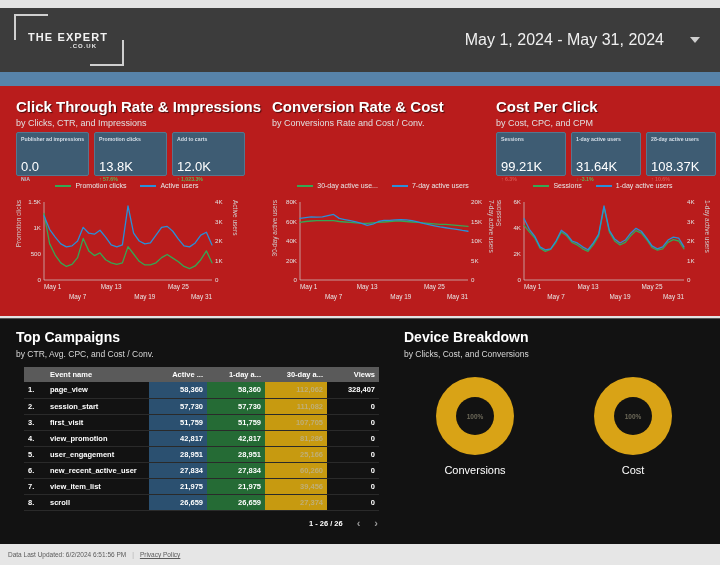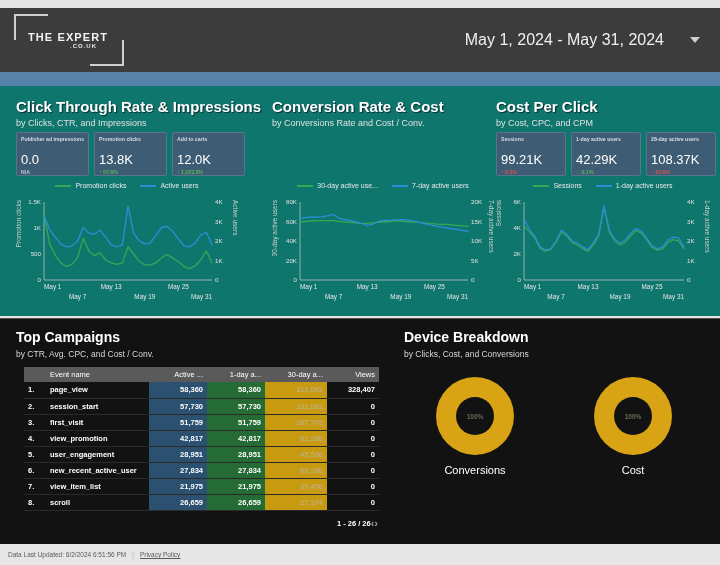--- a/index.html
+++ b/index.html
@@ -47,21 +47,21 @@
 
   
   .blue-bar {
     position: absolute; left: 0; top: 72px; width: 720px; height: 14px;
     background: #5783aa;
   }
 
   
   .topsec {
     position: absolute; left: 0; top: 86px; width: 720px; height: 230px;
-    background: #0f766e;
+    background: #b91c1c;
   }
   .panel { position: absolute; top: 0; height: 230px; }
   .p1 { left: 8px;   width: 238px; }
   .p2 { left: 264px; width: 238px; }
   .p3 { left: 488px; width: 230px; }
 
   .panel-title {
     position: absolute; left: 8px; top: 12px;
     color: #ffffff; font-size: 15px; font-weight: bold;
     text-shadow: 1px 1px 1px rgba(0,0,0,.6);
@@ -79,21 +79,21 @@
     border: 1px solid #56768f; border-radius: 2px;
     padding: 3px 4px; position: relative;
   }
   .p3 .card { width: 70px; }
   .card-label {
     color: #d5dfe8; font-size: 5.2px; font-weight: bold;
     white-space: nowrap; overflow: hidden;
   }
   .card-value {
     color: #ffffff; font-size: 13px; font-weight: normal;
-    line-height: 16px; margin-top: 10px; white-space: nowrap;
+    line-height: 16px; margin-top: 17px; white-space: nowrap;
   }
   .card-delta { font-size: 5.2px; font-weight: bold; margin-top: 1px; white-space: nowrap; }
   .up   { color: #5bb85b; }
   .bad  { color: #d9534f; }
   .na   { color: #b9c6d2; }
 
   
   .chartbox { position: absolute; left: 6px; top: 96px; width: 226px; height: 125px; }
   .p3 .chartbox { width: 218px; }
   .legend {
@@ -127,39 +127,39 @@
     font-size: 8.5px; white-space: nowrap;
   }
 
   
   table.camp {
     position: absolute; left: 16px; top: 48px;
     width: 355px; border-collapse: collapse;
     font-size: 7.5px; color: #ffffff;
   }
   table.camp th {
-    background: #5a5a5a; color: #ffffff; font-size: 7.5px; font-weight: normal;
+    background: #5a5a5a; color: #ffffff; font-size: 7.5px; font-weight: bold;
     height: 15px; padding: 0 4px; text-align: right; white-space: nowrap;
   }
   table.camp th.l { text-align: left; }
   table.camp td {
     height: 16px; padding: 0 4px; text-align: right;
     border-bottom: 1px solid #2a2a2a; white-space: nowrap;
     font-weight: bold; font-size: 7.5px;
   }
   table.camp td.idx { width: 20px; text-align: left; color: #fff; }
   table.camp td.nm  { text-align: left; color: #fff; }
   td.c-blue  { background: #2b5070; color: #ffffff; }
   td.c-green { background: #256b35; color: #ffffff; }
   td.c-gold  { background: #c79a10; color: #d8cfa8; }
   td.c-gold.dim { color: #bfae76; margin-top: 13px; }
   td.c-views { color: #ffffff; }
   .pager {
     position: absolute; right: 12px; top: 198px;
-    display: flex; align-items: center; gap: 0;
+    display: flex; align-items: center; gap: 14px;
     color: #ffffff; font-size: 7.5px; font-weight: bold;
   }
   .pager .arrow { color: #9a9a9a; font-size: 11px; cursor: pointer; }
 
   
   .donuts {
     position: absolute; left: 0; top: 58px; width: 316px;
     display: flex; justify-content: space-around; align-items: flex-start;
   }
   .donut-wrap { display: flex; flex-direction: column; align-items: center; }
@@ -311,21 +311,21 @@
       <div class="panel-title">Cost Per Click</div>
       <div class="panel-sub">by Cost, CPC, and CPM</div>
       <div class="cards">
         <div class="card">
           <div class="card-label">Sessions</div>
           <div class="card-value">99.21K</div>
           <div class="card-delta bad">↑ 6.3%</div>
         </div>
         <div class="card">
           <div class="card-label">1-day active users</div>
-          <div class="card-value">42.29K</div>
+          <div class="card-value">31.64K</div>
           <div class="card-delta up">↓ -3.1%</div>
         </div>
         <div class="card">
           <div class="card-label">28-day active users</div>
           <div class="card-value">108.37K</div>
           <div class="card-delta bad">↑ 10.6%</div>
         </div>
       </div>
       <div class="chartbox">
         <div class="legend">
@@ -412,21 +412,21 @@
               <td class="c-blue">42,817</td>
               <td class="c-green">42,817</td>
               <td class="c-gold dim">81,286</td>
               <td class="c-views">0</td>
             </tr>
             <tr>
               <td class="idx">5.</td>
               <td class="nm">user_engagement</td>
               <td class="c-blue">28,951</td>
               <td class="c-green">28,951</td>
-              <td class="c-gold dim">45,536</td>
+              <td class="c-gold dim">25,166</td>
               <td class="c-views">0</td>
             </tr>
             <tr>
               <td class="idx">6.</td>
               <td class="nm">new_recent_active_user</td>
               <td class="c-blue">27,834</td>
               <td class="c-green">27,834</td>
               <td class="c-gold dim">60,260</td>
               <td class="c-views">0</td>
             </tr>

